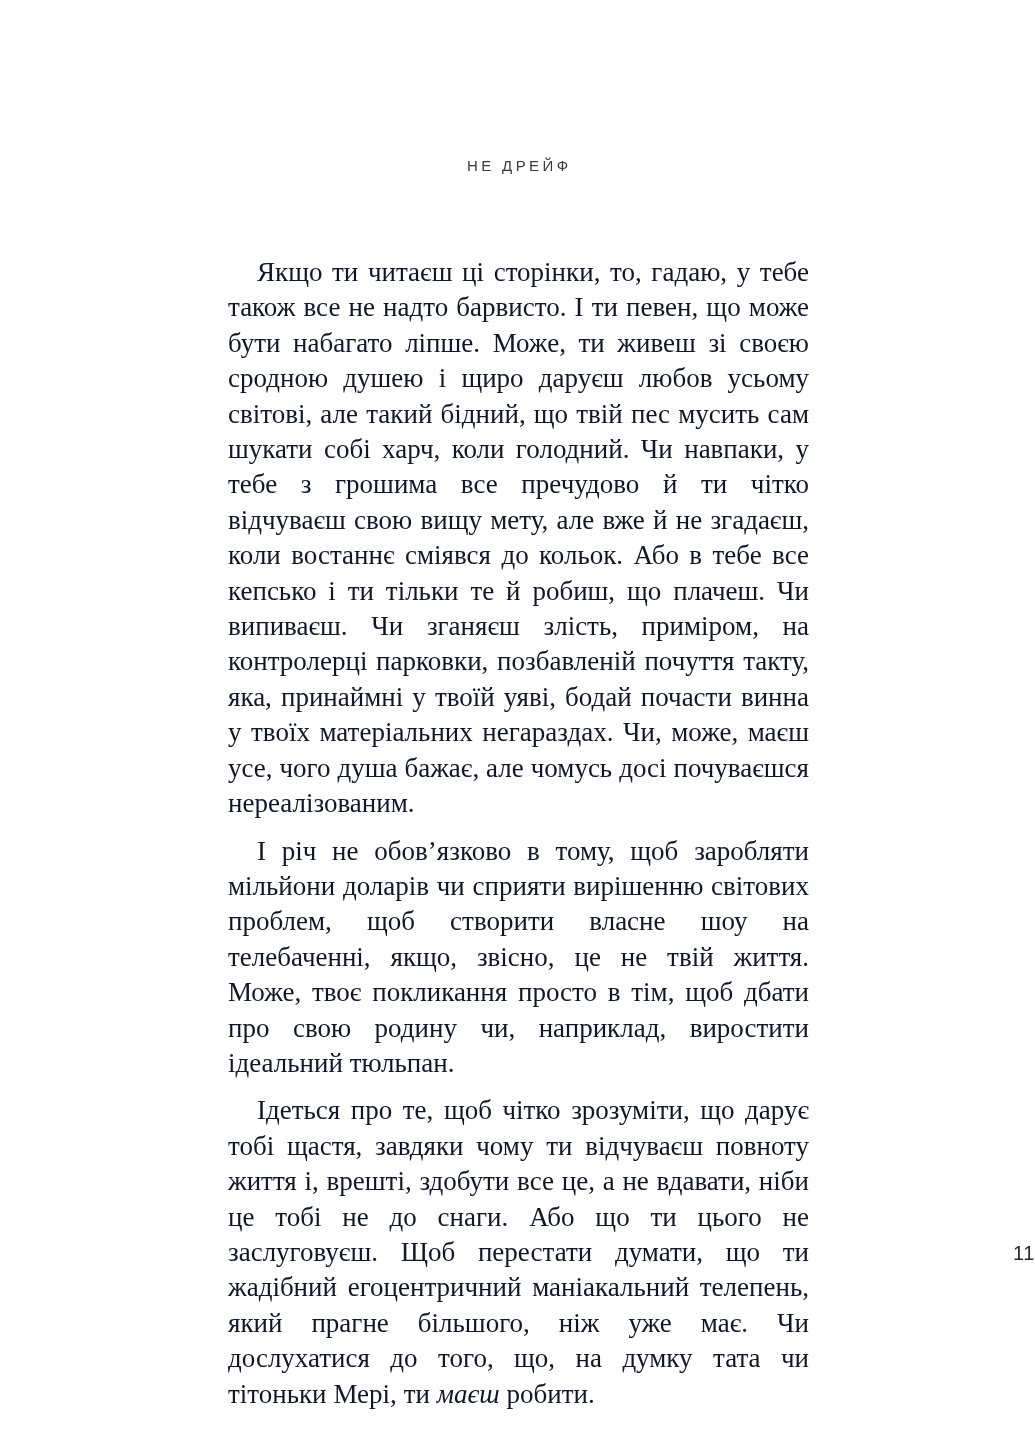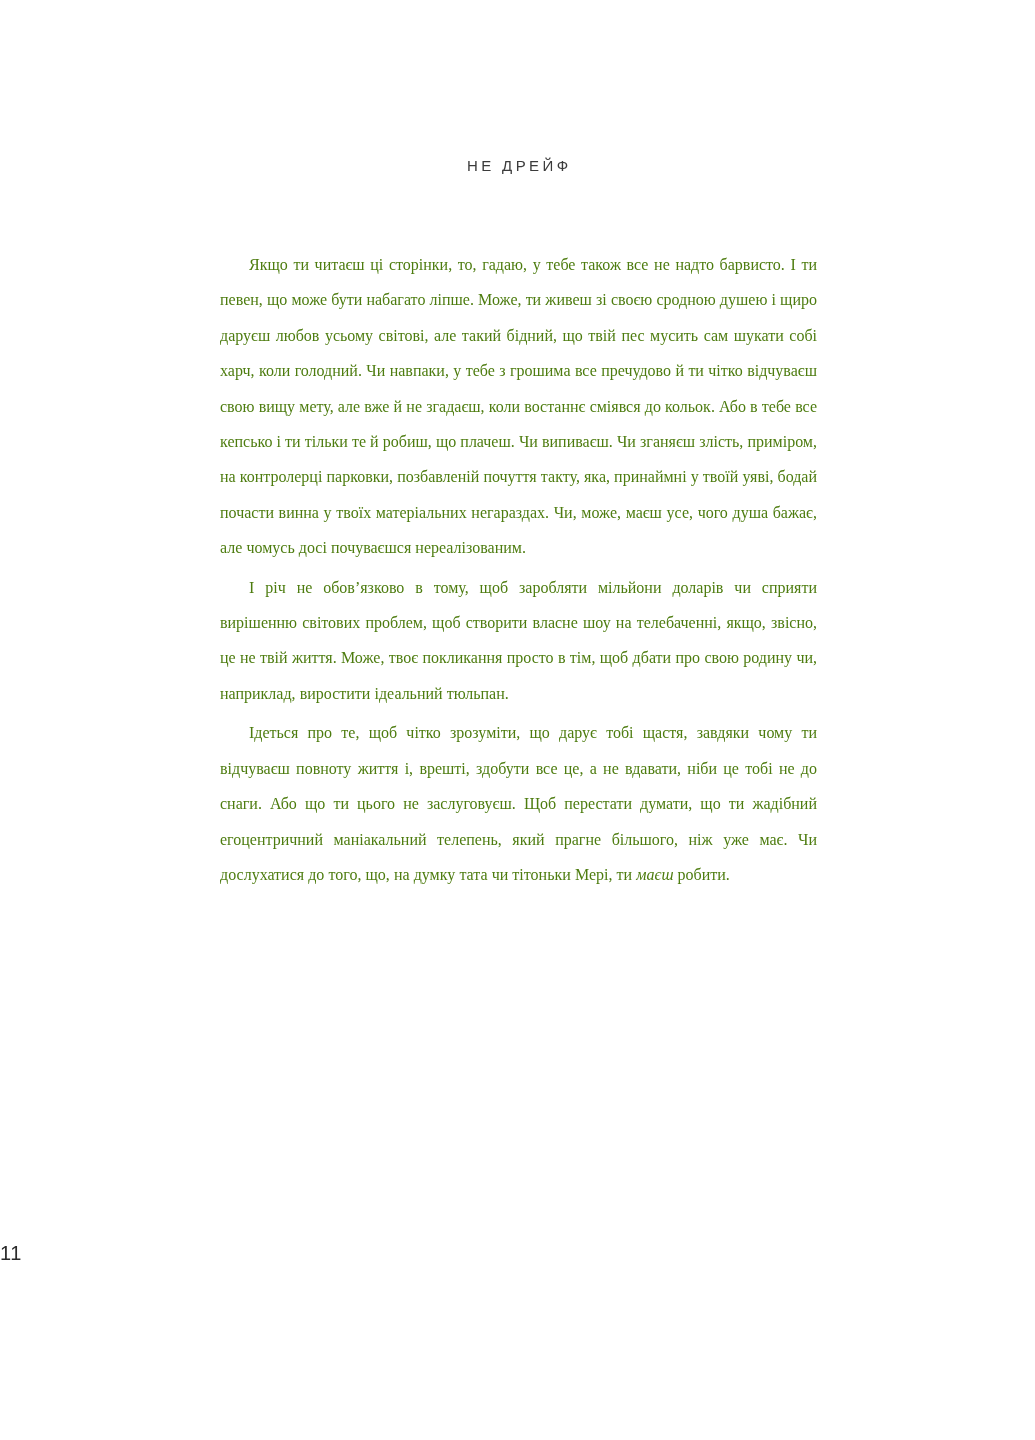--- a/index.html
+++ b/index.html
@@ -45,42 +45,42 @@
 
   
   .text-column {
     position: absolute;
     top: 243px;
     left: 216px;
     width: 605px;
   }
 
   .body-paragraph {
-    margin: 4px;
-    font-size: 16px;
+    margin: 12px;
+    font-size: 27px;
     line-height: 35.4px;
     text-align: justify;
     text-align-last: left;
     text-indent: 29px;
-    color: #4d7c0f;
+    color: #0f172a;
     hyphens: manual;
     word-spacing: 0.1px;
   }
 
   .body-paragraph em {
     font-style: italic;
   }
 
   
   .folio {
     position: absolute;
     top: 1240px;
     left: 0;
     width: 1035px;
-    text-align: left;
+    text-align: right;
     font-family: "Liberation Sans", "DejaVu Sans", sans-serif;
     font-size: 20px;
     font-weight: 400;
     letter-spacing: 0.6px;
     color: #2b2b2b;
     line-height: 26px;
   }
 </style>
 </head>
 <body>

